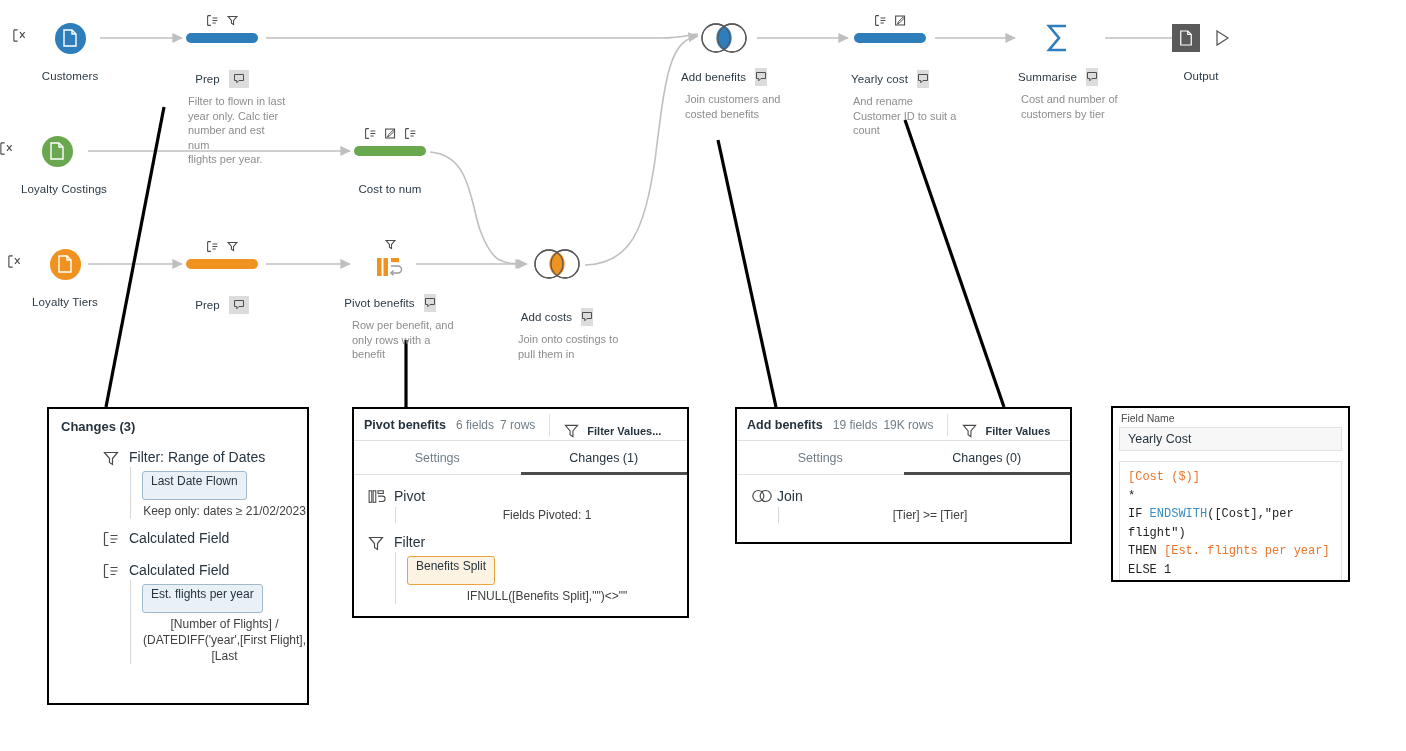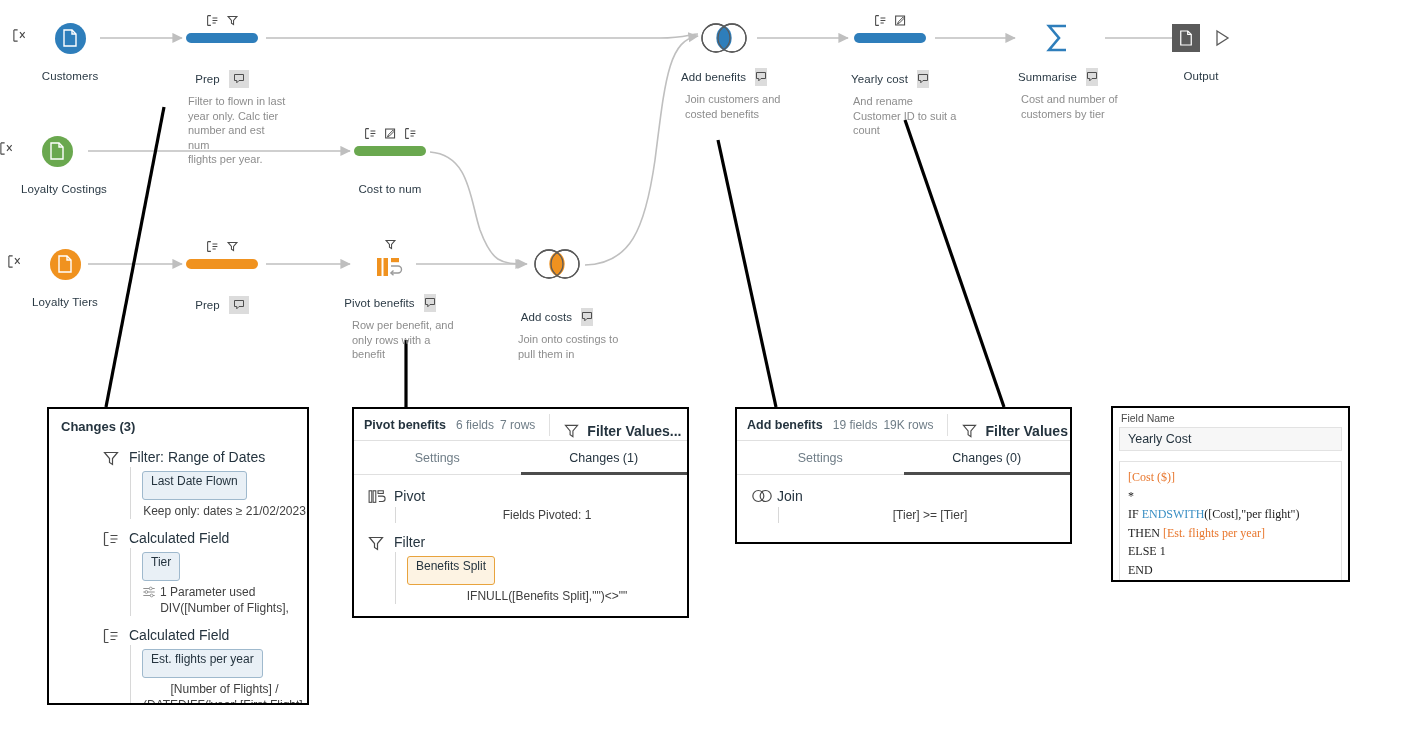--- a/index.html
+++ b/index.html
@@ -143,21 +143,21 @@
     height: 22px;
     background: #e0e0e0;
     margin: 0 14px 0 8px;
   }
   .filter-values {
     display: flex;
     align-items: center;
     gap: 8px;
     color: #25343f;
     font-weight: bold;
-    font-size: 14px;
+    font-size: 11px;
     margin-top: 12px;
   }
   .tabs {
     display: flex;
     height: 33px;
     border-bottom: 1px solid #e0e0e0;
     position: relative;
   }
   .tab {
     flex: 1;
@@ -254,21 +254,21 @@
     align-items: center;
     padding-left: 8px;
     font-size: 12.5px;
     color: #25343f;
   }
   .calc-code {
     margin: 10px 6px 0 6px;
     border: 1px solid #e2e2e2;
     border-bottom: none;
     padding: 6px 8px 8px 8px;
-    font-family: Liberation Serif, serif;
+    font-family: Liberation Mono, monospace;
     font-size: 12px;
     line-height: 18.5px;
     color: #222222;
     height: 128px;
     box-sizing: border-box;
   }
   .tok-field { color: #e8762c; }
   .tok-fn { color: #3a8fc4; }
 </style>
 </head>
@@ -597,33 +597,20 @@
 
       <div class="change-item">
         <div class="change-icon">
           <svg width="16" height="16" viewBox="0 0 16 16">
               <path d="M1.5 1.5 h4 M1.5 1.5 v13 M1.5 14.5 h4" stroke="#4a4a4a" stroke-width="1.2" fill="none"></path>
               <path d="M7.5 4.5 h7 M7.5 8 h7 M7.5 11.5 h5" stroke="#4a4a4a" stroke-width="1.2"></path>
             </svg>
         </div>
         <div class="change-wrap">
           <div class="change-title">Calculated Field</div>
-          <div class="change-body" style="margin-top:0;">
-            <div class="chip chip-blue">Tier</div>
-            <div class="change-sub change-sub-inline">
-              <svg width="14" height="14" viewBox="0 0 16 16">
-                  <path d="M1.5 4 h13 M1.5 8 h13 M1.5 12 h13" stroke="#8d8d8d" stroke-width="1.1"></path>
-                  <circle cx="10" cy="4" r="1.6" fill="#ffffff" stroke="#8d8d8d" stroke-width="1"></circle>
-                  <circle cx="5" cy="8" r="1.6" fill="#ffffff" stroke="#8d8d8d" stroke-width="1"></circle>
-                  <circle cx="11" cy="12" r="1.6" fill="#ffffff" stroke="#8d8d8d" stroke-width="1"></circle>
-                </svg>
-              <span>1 Parameter used</span>
-            </div>
-            <div class="change-sub" style="margin-top:0;">DIV([Number of Flights],</div>
-          </div>
         </div>
       </div>
 
       <div class="change-item">
         <div class="change-icon">
           <svg width="16" height="16" viewBox="0 0 16 16">
               <path d="M1.5 1.5 h4 M1.5 1.5 v13 M1.5 14.5 h4" stroke="#4a4a4a" stroke-width="1.2" fill="none"></path>
               <path d="M7.5 4.5 h7 M7.5 8 h7 M7.5 11.5 h5" stroke="#4a4a4a" stroke-width="1.2"></path>
             </svg>
         </div>

